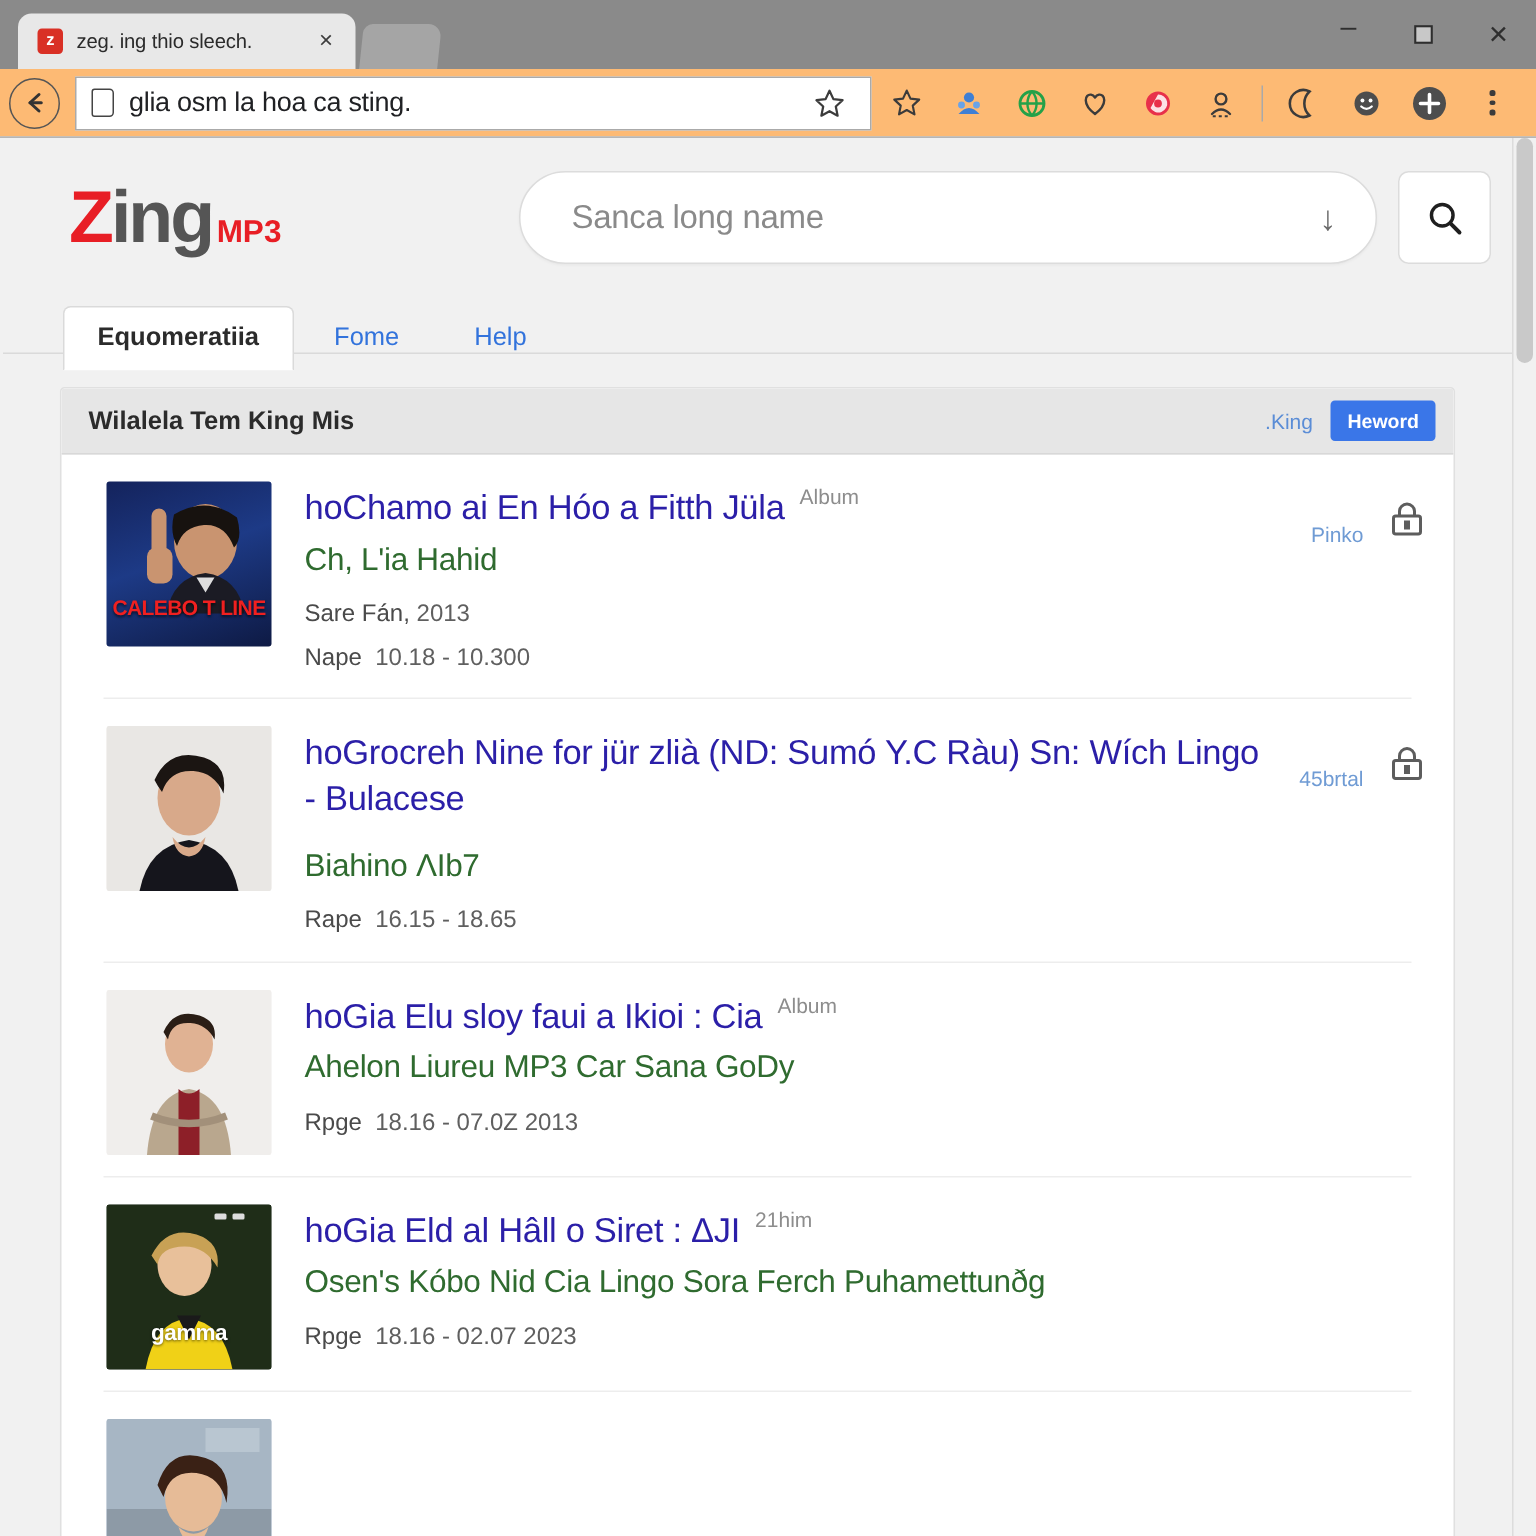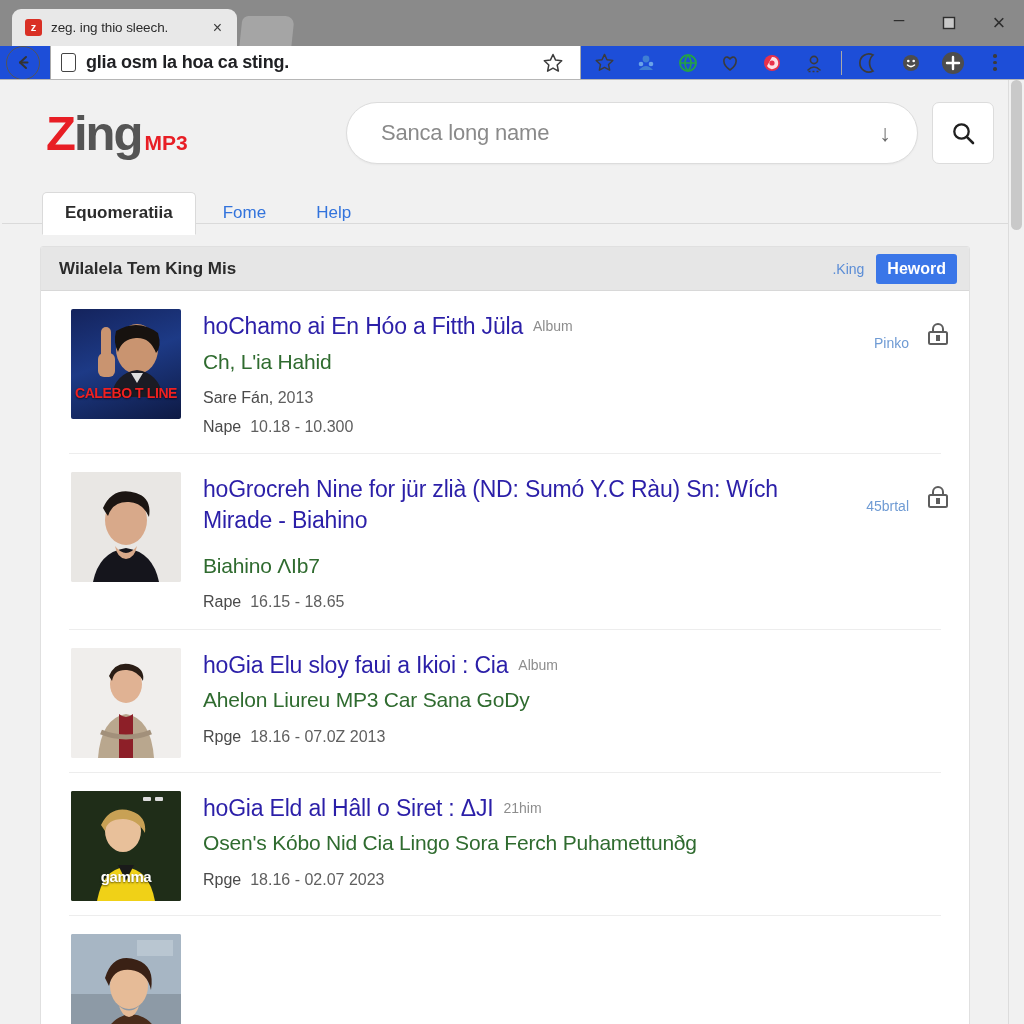--- a/index.html
+++ b/index.html
@@ -71,26 +71,25 @@
     display: flex; align-items: center; justify-content: center;
     color: #2e2e2e;
     cursor: pointer;
   }
   .wc-min { font-size: 19px; line-height: 0; padding-bottom: 8px;}
   .wc-max svg { display:block; }
   .wc-close { font-size: 22px; line-height: 1; font-weight: 300;}
 
   
   .toolbar {
-    height: 33px;
-    background: #1d4ed8;
+    height: 45px;
+    background: #fdba74;
     display: flex; align-items: center;
     padding: 0 10px 0 6px;
     gap: 4px;
-    font-weight: bold;
   }
   .nav-back {
     width: 34px; height: 34px; border-radius: 50%;
     border: 1.6px solid #555;
     display: flex; align-items: center; justify-content: center;
     color: #333; font-size: 19px; line-height: 1;
     margin-right: 6px;
     cursor: pointer; flex: none;
   }
   .omnibox {
@@ -242,21 +241,21 @@
     border-bottom: 1px solid #d8d8d8;
   }
   .results-head .title {
     flex: 1; font-size: 17px; font-weight: bold; color: #2b2b2b;
   }
   .results-head .link {
     font-size: 14px; color: #5b8dd6; cursor: pointer;
   }
   .results-head .btn {
     background: #3a76e8; color: #fff;
-    font-size: 16px; font-weight: bold;
+    font-size: 13px; font-weight: bold;
     padding: 6px 11px; border-radius: 3px;
     cursor: pointer;
   }
 
   
   .result {
     display: flex;
     padding: 18px 14px 14px 30px;
     gap: 22px;
     align-items: flex-start;
@@ -270,21 +269,21 @@
   }
   .thumb-txt {
     position: absolute; left: 0; right: 0; bottom: 14%;
     text-align: center;
     font-size: 15px; font-weight: bold; color: #fff;
     text-shadow: 0 1px 2px rgba(0,0,0,0.6);
     letter-spacing: -0.4px;
   }
   .res-body { flex: 1; min-width: 0; padding-top: 2px; }
   .res-title-row {
-    display: flex; align-items: center; gap: 10px; flex-wrap: wrap;
+    display: flex; align-items: flex-start; gap: 10px; flex-wrap: wrap;
   }
   .res-title {
     font-size: 23px; color: #2b1fa8;
     line-height: 1.33; cursor: pointer;
     letter-spacing: -0.2px;
   }
   .res-badge { font-size: 14px; color: #8d8d8d; white-space: nowrap; }
   .res-sub {
     font-size: 21px; color: #2f6b2f;
     margin-top: 6px; line-height: 1.3;
@@ -496,21 +495,21 @@
             <svg width="110" height="110" viewBox="0 0 110 110" style="position:absolute;inset:0;">
               <rect width="110" height="110" fill="#e9e7e4"></rect>
               <ellipse cx="55" cy="48" rx="21" ry="25" fill="#d8a98a"></ellipse>
               <path d="M32 36 q10-22 33-15 q16 5 13 24 q-6-14 -20-15 q-16-1 -21 14 q-3-4 -5-8z" fill="#1b1512"></path>
               <path d="M22 110 q6-30 33-34 q27 4 33 34z" fill="#15151c"></path>
               <path d="M44 74 q11 14 22 0 q-2 12 -11 13 q-9-1 -11-13z" fill="#d8a98a"></path>
             </svg>
           </div>
           <div class="res-body">
             <div class="res-title-row">
-              <span class="res-title">hoGrocreh Nine for jür zlià (ND: Sumó Y.C Ràu) Sn: Wích Mirade - Biahino</span>
+              <span class="res-title">hoGrocreh Nine for jür zlià (ND: Sumó Y.C Ràu) Sn: Wích Lingo - Bulacese</span>
               <span class="res-badge"></span>
             </div>
             <div class="res-sub">Biahino ΛIb7</div>
             <div class="res-meta">
               <span class="lbl">Rape</span>
               &nbsp;<span>16.15 - 18.65</span>
             </div>
           </div>
           <div class="res-right">
             <span class="src">45brtal</span>

